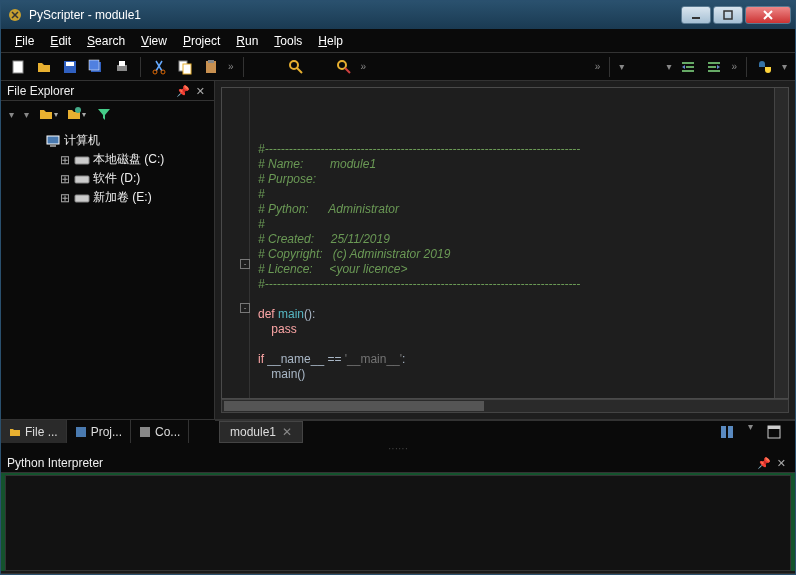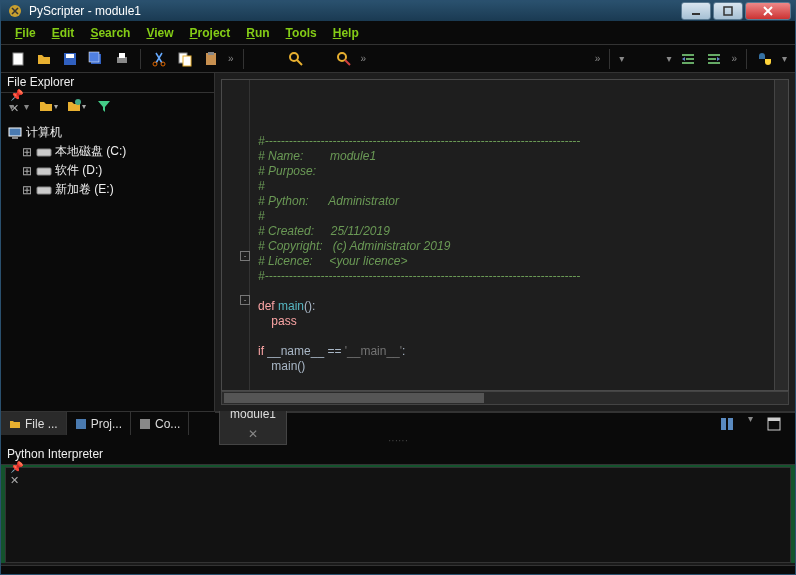--- a/index.html
+++ b/index.html
@@ -1,57 +1,57 @@
 <!DOCTYPE html>
 <html><head>
 <meta charset="utf-8">
 <style>
 * { margin: 0; padding: 0; box-sizing: border-box; font-family: "Segoe UI", Tahoma, sans-serif; font-size: 12px; }
 body { width: 796px; height: 575px; background: #1a1a1a; overflow: hidden; border: 1px solid #2a506e; }
-.titlebar { height: 20px; background: linear-gradient(#2a516e, #1a3a52); display: flex; align-items: center; padding-left: 6px; color: #fff; }
+.titlebar { height: 28px; background: linear-gradient(#2a516e, #1a3a52); display: flex; align-items: center; padding-left: 6px; color: #fff; }
 .titlebar .icon { width: 16px; height: 16px; margin-right: 6px; }
 .titlebar .title { flex: 1; font-size: 12px; }
 .window-btns { display: flex; gap: 2px; margin-right: 4px; }
 .window-btn { width: 30px; height: 18px; border-radius: 3px; display: flex; align-items: center; justify-content: center; color: #000; font-weight: bold; cursor: pointer; border: 1px solid #5a7a92; }
 .btn-min, .btn-max { background: linear-gradient(#d9e5ef, #a6c0d4); }
 .btn-close { background: linear-gradient(#e88, #c33); color: #fff; width: 46px; }
 .menubar { height: 24px; background: #0a0a0a; display: flex; align-items: center; padding: 0 6px; border-bottom: 1px solid #333; }
-.menu-item { color: #84cc16; padding: 2px 8px; cursor: pointer; font-weight: bold; }
+.menu-item { color: #ffffff; padding: 2px 8px; cursor: pointer; }
 .menu-underline { text-decoration: underline; }
 .toolbar-row { height: 28px; background: #0a0a0a; display: flex; align-items: center; padding: 0 6px; border-bottom: 1px solid #333; gap: 4px; }
 .tbtn { width: 22px; height: 22px; display: flex; align-items: center; justify-content: center; cursor: pointer; }
 .tsep { width: 1px; height: 20px; background: #333; margin: 0 3px; }
 .chevron { color: #888; font-size: 10px; cursor: pointer; padding: 0 2px; }
 .main-area { display: flex; height: 338px; }
 .file-explorer { width: 214px; background: #0a0a0a; display: flex; flex-direction: column; border-right: 1px solid #333; }
-.panel-title { height: 20px; background: #0a0a0a; color: #eee; padding: 2px 6px; display: flex; align-items: flex-start; border-bottom: 1px solid #333; flex-direction: column; }
+.panel-title { height: 20px; background: #0a0a0a; color: #eee; padding: 2px 6px; display: flex; align-items: flex-end; border-bottom: 1px solid #333; }
 .panel-title span:first-child { flex: 1; }
 .pin, .closex { cursor: pointer; padding: 0 3px; color: #aaa; font-size: 11px; }
 .fe-toolbar { height: 26px; display: flex; align-items: center; padding: 0 6px; gap: 6px; }
-.tree { flex: 1; padding: 4px 6px; color: #eee; overflow: auto; }
+.tree { flex: 1; padding: 4px 6px; color: #eee; overflow: auto; margin-left: 38px; }
 .tree-node { display: flex; align-items: center; gap: 3px; padding: 1px 0; cursor: pointer; white-space: nowrap; }
 .tree-child { padding-left: 14px; }
 .expander { color: #aaa; width: 12px; text-align: center; }
 .editor-pane { flex: 1; display: flex; flex-direction: column; background: #1e1e1e; position: relative; }
 .editor-content { flex: 1; background: #1e1e1e; padding: 8px 0 8px 36px; font-family: Consolas, monospace; font-size: 13px; color: #a9b7c6; white-space: pre; overflow: hidden; position: relative; border: 1px solid #4a4a4a; margin: 6px 6px 0 6px; }
 .gutter { position: absolute; left: 0; top: 0; bottom: 0; width: 28px; background: #1e1e1e; border-right: 1px solid #333; }
 .fold { position: absolute; left: 18px; width: 10px; height: 10px; border: 1px solid #777; font-size: 8px; line-height: 8px; text-align: center; color: #aaa; cursor: pointer; }
 .kw { color: #fca5a5; }
 .fn { color: #56b6c2; }
 .str { color: #737373; }
 .id { color: #a9b7c6; }
 .green { color: #6a9955; font-style: italic; }
 .hscroll { height: 14px; background: #2a2a2a; margin: 0 6px 6px 6px; border: 1px solid #444; display: flex; align-items: center; }
 .hscroll .thumb { height: 10px; background: #555; width: 260px; margin-left: 2px; }
 .vscroll { position: absolute; right: 0; top: 0; bottom: 0; width: 14px; background: #2a2a2a; border-left: 1px solid #444; }
 .bottom-tabs-row { height: 24px; background: #0a0a0a; display: flex; align-items: center; border-top: 1px solid #333; }
 .btab { padding: 3px 8px; color: #ddd; display: flex; align-items: center; gap: 4px; cursor: pointer; border-right: 1px solid #333; font-size: 11px; }
 .btab.active { background: #2a2a2a; }
 .editor-tabs { height: 24px; background: #0a0a0a; display: flex; align-items: center; padding: 0 4px; border-top: 1px solid #333; }
-.etab { background: #2a2a2a; color: #ddd; padding: 3px 10px; display: flex; align-items: center; gap: 6px; cursor: pointer; border: 1px solid #444; flex-direction: column; }
+.etab { background: #2a2a2a; color: #ddd; padding: 3px 10px; display: flex; align-items: center; gap: 6px; cursor: pointer; border: 1px solid #444; }
 .etab .x { color: #888; cursor: pointer; }
 .right-icons { margin-left: auto; display: flex; gap: 8px; padding-right: 6px; }
 .drag-dots { text-align: center; color: #444; font-size: 10px; background: #0a0a0a; height: 10px; }
 .interpreter-panel { background: #14532d; }
 .interpreter-content { height: 96px; background: #121212; border: 1px solid #333; margin: 2px 4px; }
 .status-tabs { height: 22px; background: #0a0a0a; display: flex; align-items: center; border-top: 1px solid #333; }
 .stab { padding: 2px 7px; color: #ddd; display: flex; align-items: center; gap: 4px; cursor: pointer; font-size: 11px; white-space: nowrap; }
 .stab.active { background: #3a3a3a; border: 1px solid #555; }
 svg { display: block; }
 </style>

